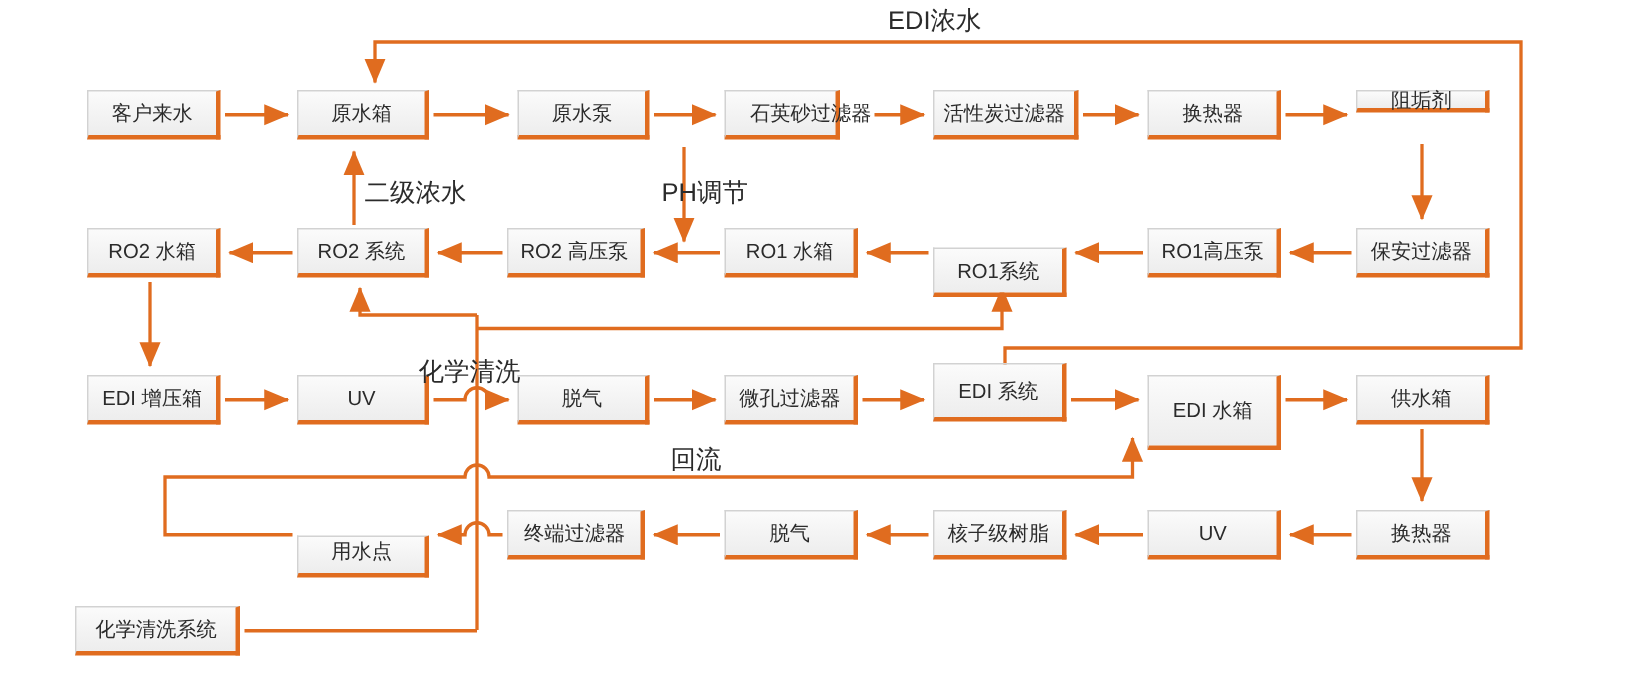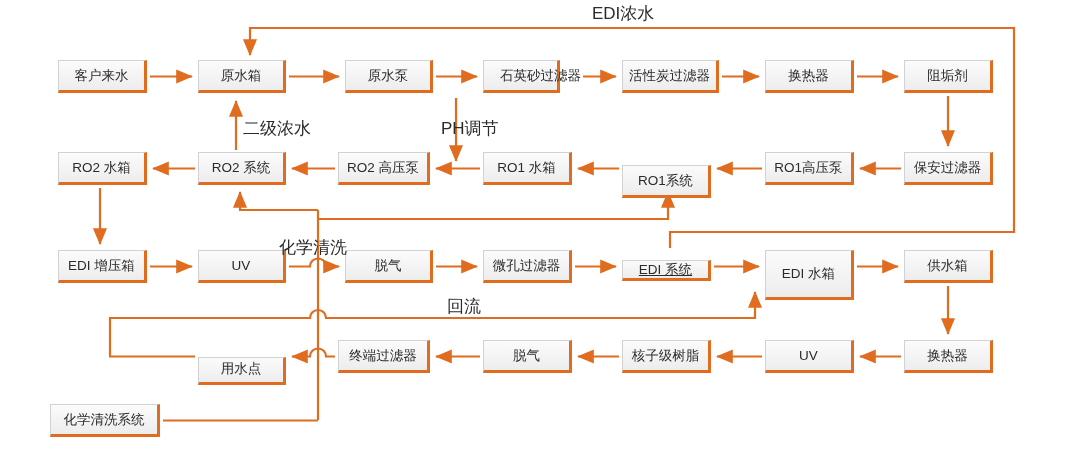--- a/index.html
+++ b/index.html
@@ -106,21 +106,21 @@
   </div>
   <div class="node" style="left:483px;top:60px;width:77px;height:33px;padding-left:40px;">
     <span>石英砂过滤器</span>
   </div>
   <div class="node" style="left:622px;top:60px;width:97px;height:33px;">
     <span>活性炭过滤器</span>
   </div>
   <div class="node" style="left:765px;top:60px;width:89px;height:33px;">
     <span>换热器</span>
   </div>
-  <div class="node" style="left:904px;top:60px;width:89px;height:33px;">
+  <div class="node" style="left:904px;top:60px;width:89px;height:15px;">
     <span>阻垢剂</span>
   </div>
 
   <div class="node" style="left:904px;top:152px;width:89px;height:33px;">
     <span>保安过滤器</span>
   </div>
   <div class="node" style="left:765px;top:152px;width:89px;height:33px;">
     <span>RO1高压泵</span>
   </div>
   <div class="node" style="left:622px;top:152px;width:89px;height:33px;margin-top:13px;">
@@ -144,21 +144,21 @@
   </div>
   <div class="node" style="left:198px;top:250px;width:88px;height:33px;">
     <span>UV</span>
   </div>
   <div class="node" style="left:345px;top:250px;width:88px;height:33px;">
     <span>脱气</span>
   </div>
   <div class="node" style="left:483px;top:250px;width:89px;height:33px;">
     <span>微孔过滤器</span>
   </div>
-  <div class="node" style="left:622px;top:260px;width:89px;height:21px;text-decoration:underline;">
+  <div class="node" style="left:622px;top:242px;width:89px;height:39px;">
     <span>EDI 系统</span>
   </div>
   <div class="node" style="left:765px;top:250px;width:89px;height:50px;">
     <span>EDI 水箱</span>
   </div>
   <div class="node" style="left:904px;top:250px;width:89px;height:33px;">
     <span>供水箱</span>
   </div>
 
   <div class="node" style="left:904px;top:340px;width:89px;height:33px;">

